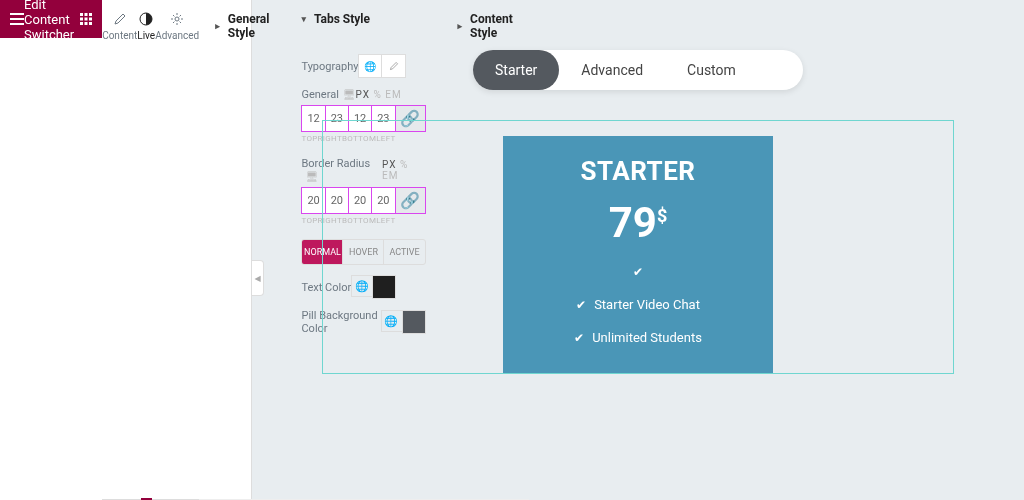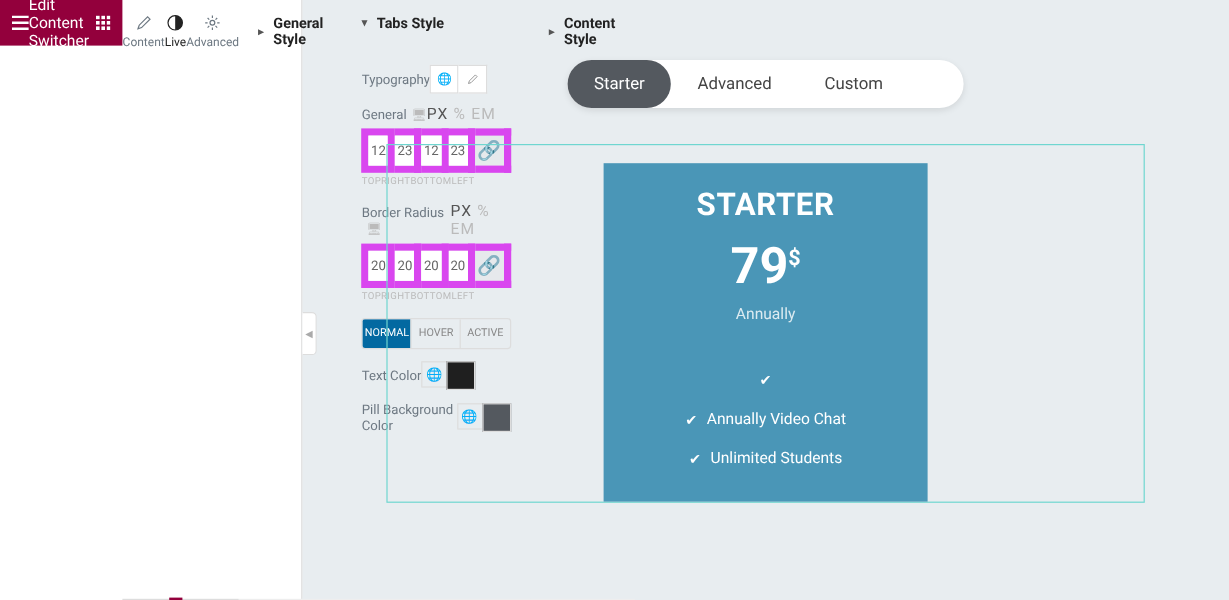--- a/index.html
+++ b/index.html
@@ -15,34 +15,34 @@
 .tab.active::after{content:"";position:absolute;bottom:-1px;left:20%;right:20%;height:2px;background:#93003c}
 .section{border-bottom:1px solid #eee}
 .section-head{padding:12px 16px;font-size:12px;font-weight:700;color:#222;display:flex;align-items:center;gap:8px;cursor:pointer}
 .section-body{padding:6px 16px 14px}
 .caret{font-size:9px;color:#555}
 .row{display:flex;align-items:center;justify-content:flex-start;margin:10px 0}
 .row-label{font-size:11px;color:#6d7882}
 .mini-btns{display:flex;gap:0}
 .mini-btn{width:24px;height:24px;border:1px solid #ddd;background:#fff;display:flex;align-items:center;justify-content:center;font-size:10px;color:#888;cursor:pointer}
 .mini-btn+.mini-btn{border-left:none}
-.units{font-size:13px;letter-spacing:1px;color:#bbb}
+.units{font-size:10px;letter-spacing:1px;color:#bbb}
 .units .on{color:#555}
 .dim-row{display:flex;margin-top:4px}
-.dim-cell{flex:1;border:6px solid #d946ef;text-align:center}
+.dim-cell{flex:1;border:1px solid #d946ef;text-align:center}
 .dim-cell+.dim-cell{border-left:none}
 .dim-cell input{width:100%;border:none;text-align:center;font-size:11px;padding:6px 0;color:#666}
 .dim-cell.link{flex:0 0 30px;background:#e6e9ec;display:flex;align-items:center;justify-content:center;color:#888;cursor:pointer}
 .dim-labels{display:flex;margin-top:2px}
 .dim-labels span{flex:1;text-align:center;font-size:8px;color:#bbb;letter-spacing:.3px}
 .dim-labels span:last-child{flex:0 0 30px}
 .state-tabs{display:flex;border:1px solid #ddd;border-radius:3px;margin:14px 0 10px;overflow:hidden}
 .state-tabs div{flex:1;text-align:center;font-size:9px;padding:7px 0;color:#888;cursor:pointer}
 .state-tabs div+div{border-left:1px solid #ddd}
-.state-tabs .on{background:#0369a1;color:#fff}
+.state-tabs .on{background:#be185d;color:#fff}
 .swatch{width:24px;height:24px;border:1px solid #ddd;cursor:pointer}
 .swatch.dark{background:#54595f}
 .globe{width:22px;height:22px;border:1px solid #ddd;display:flex;align-items:center;justify-content:center;color:#aaa;font-size:11px;margin-right:-1px}
 .globe.blue{color:#3fb9cf}
 .device-ico{color:#bbb;font-size:10px;margin-left:4px}
 .toggle-tab{position:absolute;left:252px;top:260px;width:12px;height:36px;background:#fff;border:1px solid #ddd;border-left:none;border-radius:0 4px 4px 0;display:flex;align-items:center;justify-content:center;font-size:8px;color:#aaa;cursor:pointer}
 .canvas{flex:1;position:relative;padding:50px 40px 15px;overflow:hidden}
 .switcher{width:330px;margin:0 auto 30px;background:#fff;border-radius:24px;display:flex;box-shadow:0 2px 6px rgba(0,0,0,.1)}
 .switcher div{padding:12px 22px;font-size:14px;color:#444;cursor:pointer;border-radius:24px}
 .switcher .sel{background:#54595f;color:#fff}
@@ -202,27 +202,26 @@
 <div class="canvas">
   <div class="switcher">
     <div class="sel">Starter</div>
     <div>Advanced</div>
     <div>Custom</div>
   </div>
   <div class="card-wrap">
   <div class="card">
     <h2>STARTER</h2>
     <div class="price"><span>79</span><sup>$</sup></div>
-    <div class="period">Annually</div>
     <div class="feat">
           <span class="check">✔</span>
         </div>
     <div class="feat">
           <span class="check">✔</span>
-          <span>Annually Video Chat</span>
+          <span>Starter Video Chat</span>
         </div>
     <div class="feat">
           <span class="check">✔</span>
           <span>Unlimited Students</span>
         </div>
   </div>
   </div>
 </div>
 
 </body></html>

